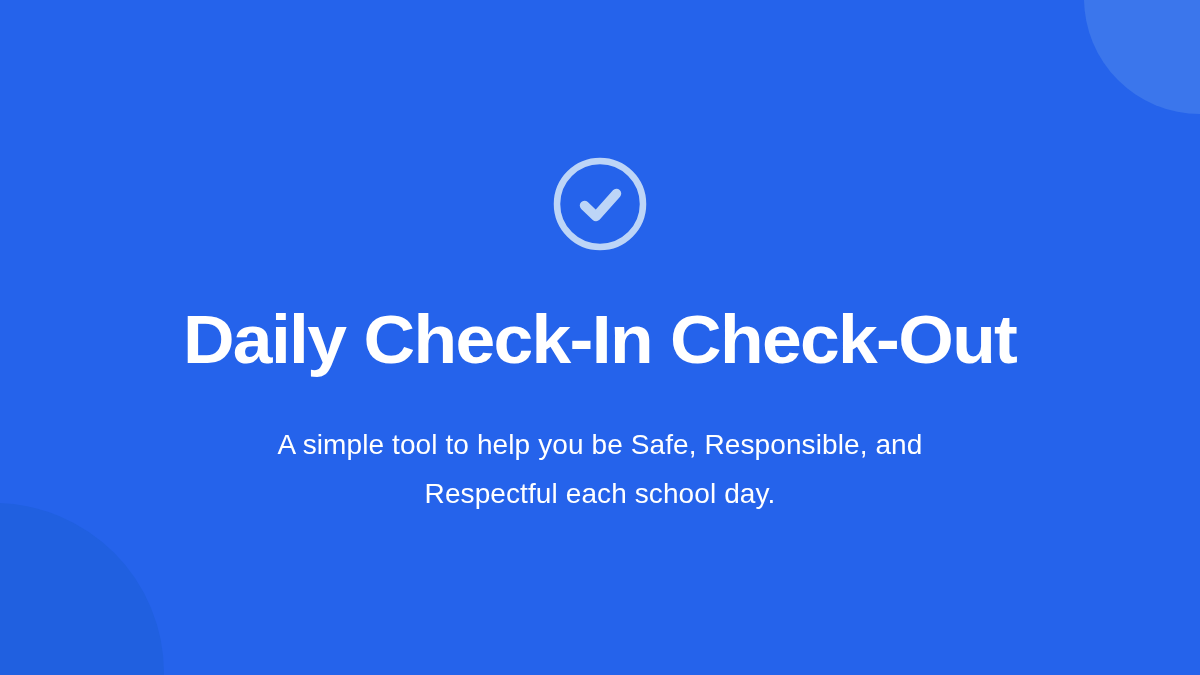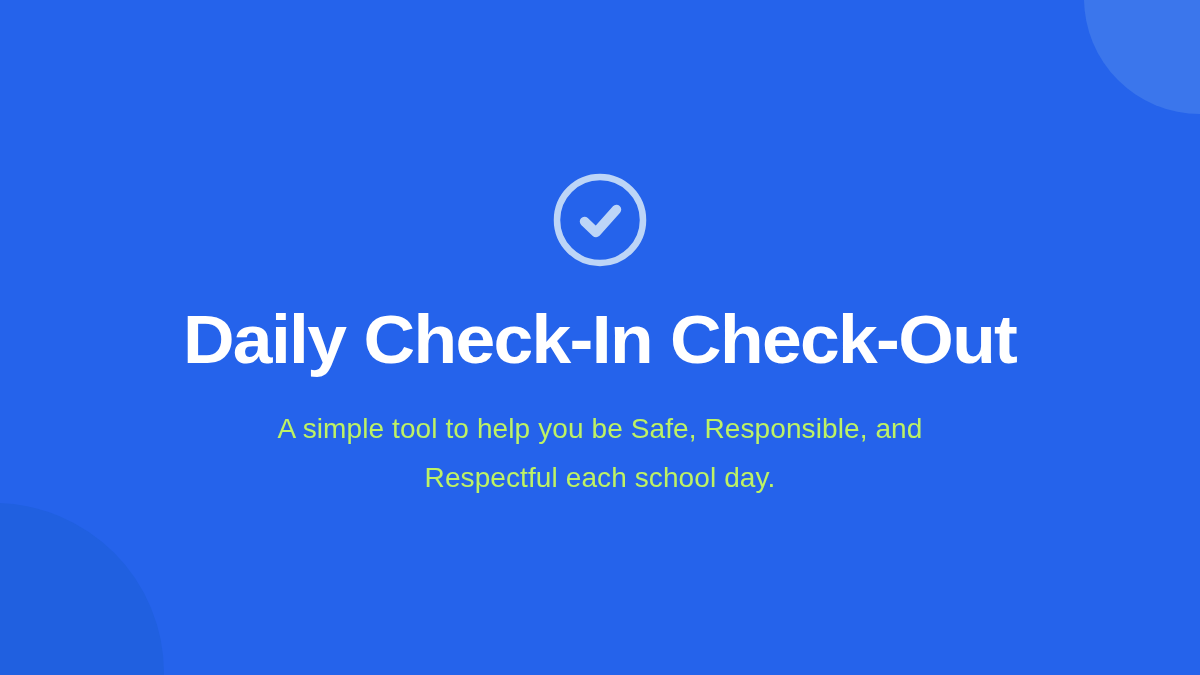--- a/index.html
+++ b/index.html
@@ -52,20 +52,21 @@
     position: absolute;
     left: 0;
     top: 0;
     width: 1200px;
     height: 675px;
     display: flex;
     flex-direction: column;
     align-items: center;
     justify-content: center;
     text-align: center;
+    gap: 16px;
   }
 
   #check-badge {
     width: 94px;
     height: 94px;
     display: block;
     margin: 0 0 38px 0;
   }
 
   #page-title {
@@ -81,21 +82,21 @@
     transform-origin: center;
   }
 
   #subtitle {
     margin: 29px 0 0 0;
     padding: 0;
     font-size: 28px;
     line-height: 49px;
     font-weight: 400;
     letter-spacing: 0.1px;
-    color: #bef264;
+    color: #ffffff;
     max-width: 760px;
   }
 </style>
 </head>
 <body>
 
 <div id="slide">
 
   <div class="blob" id="blob-top-right"></div>
 

